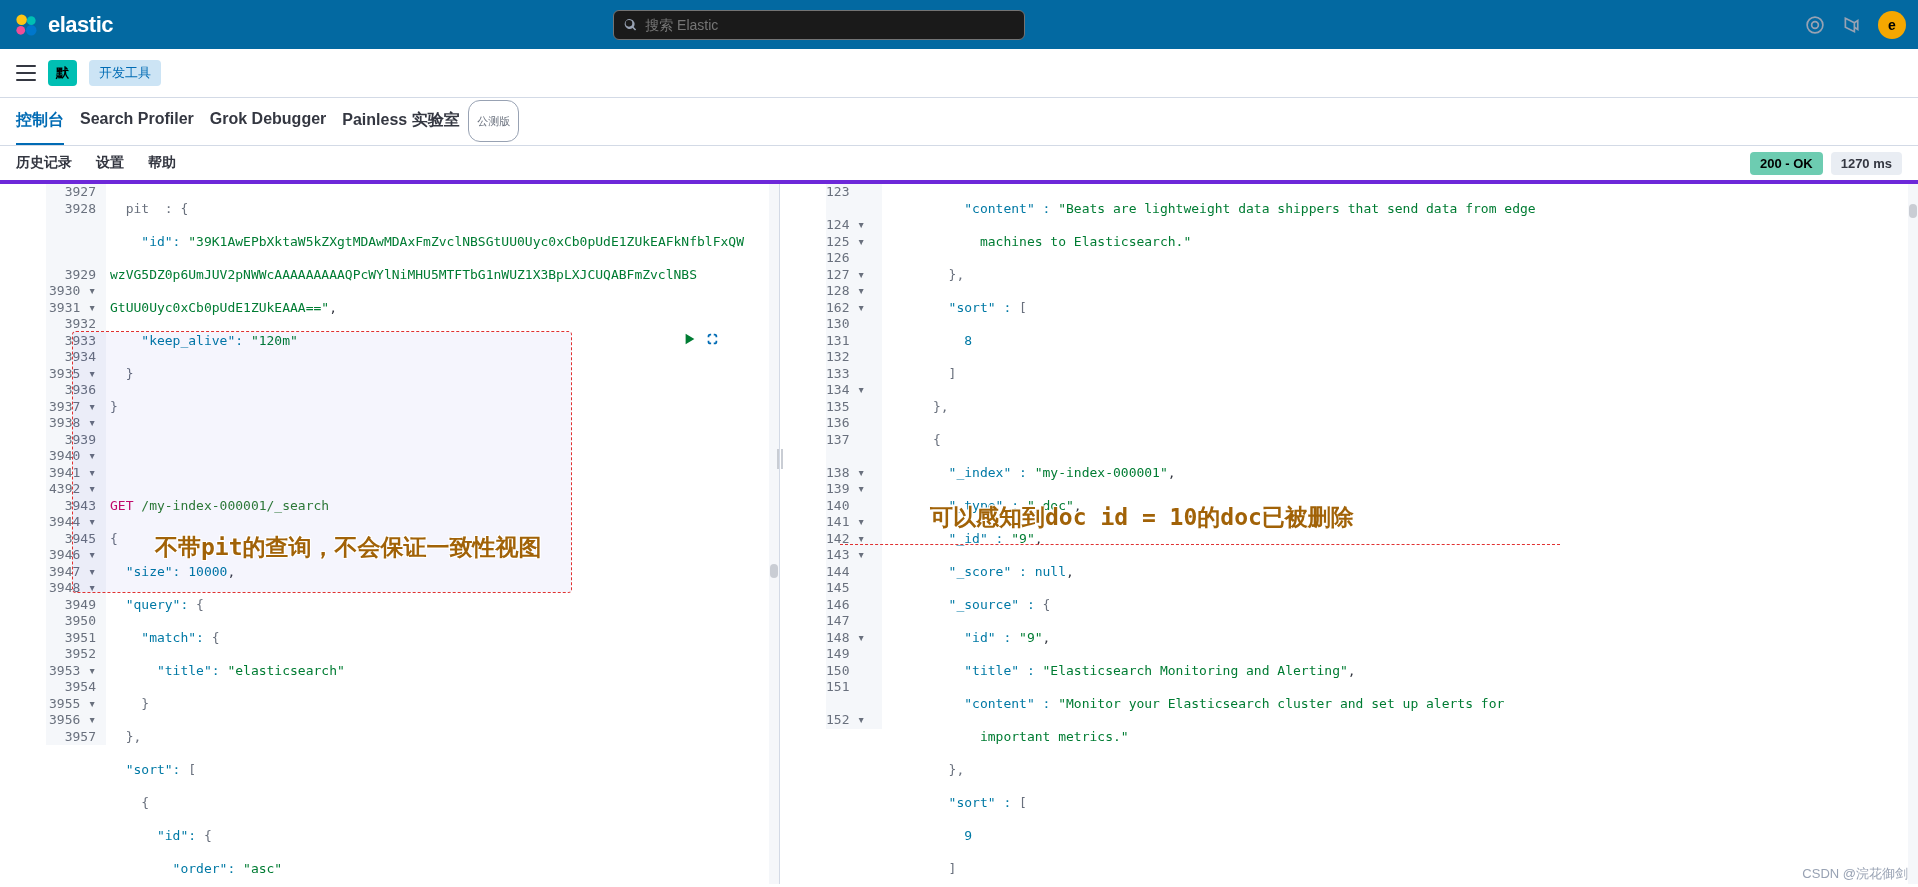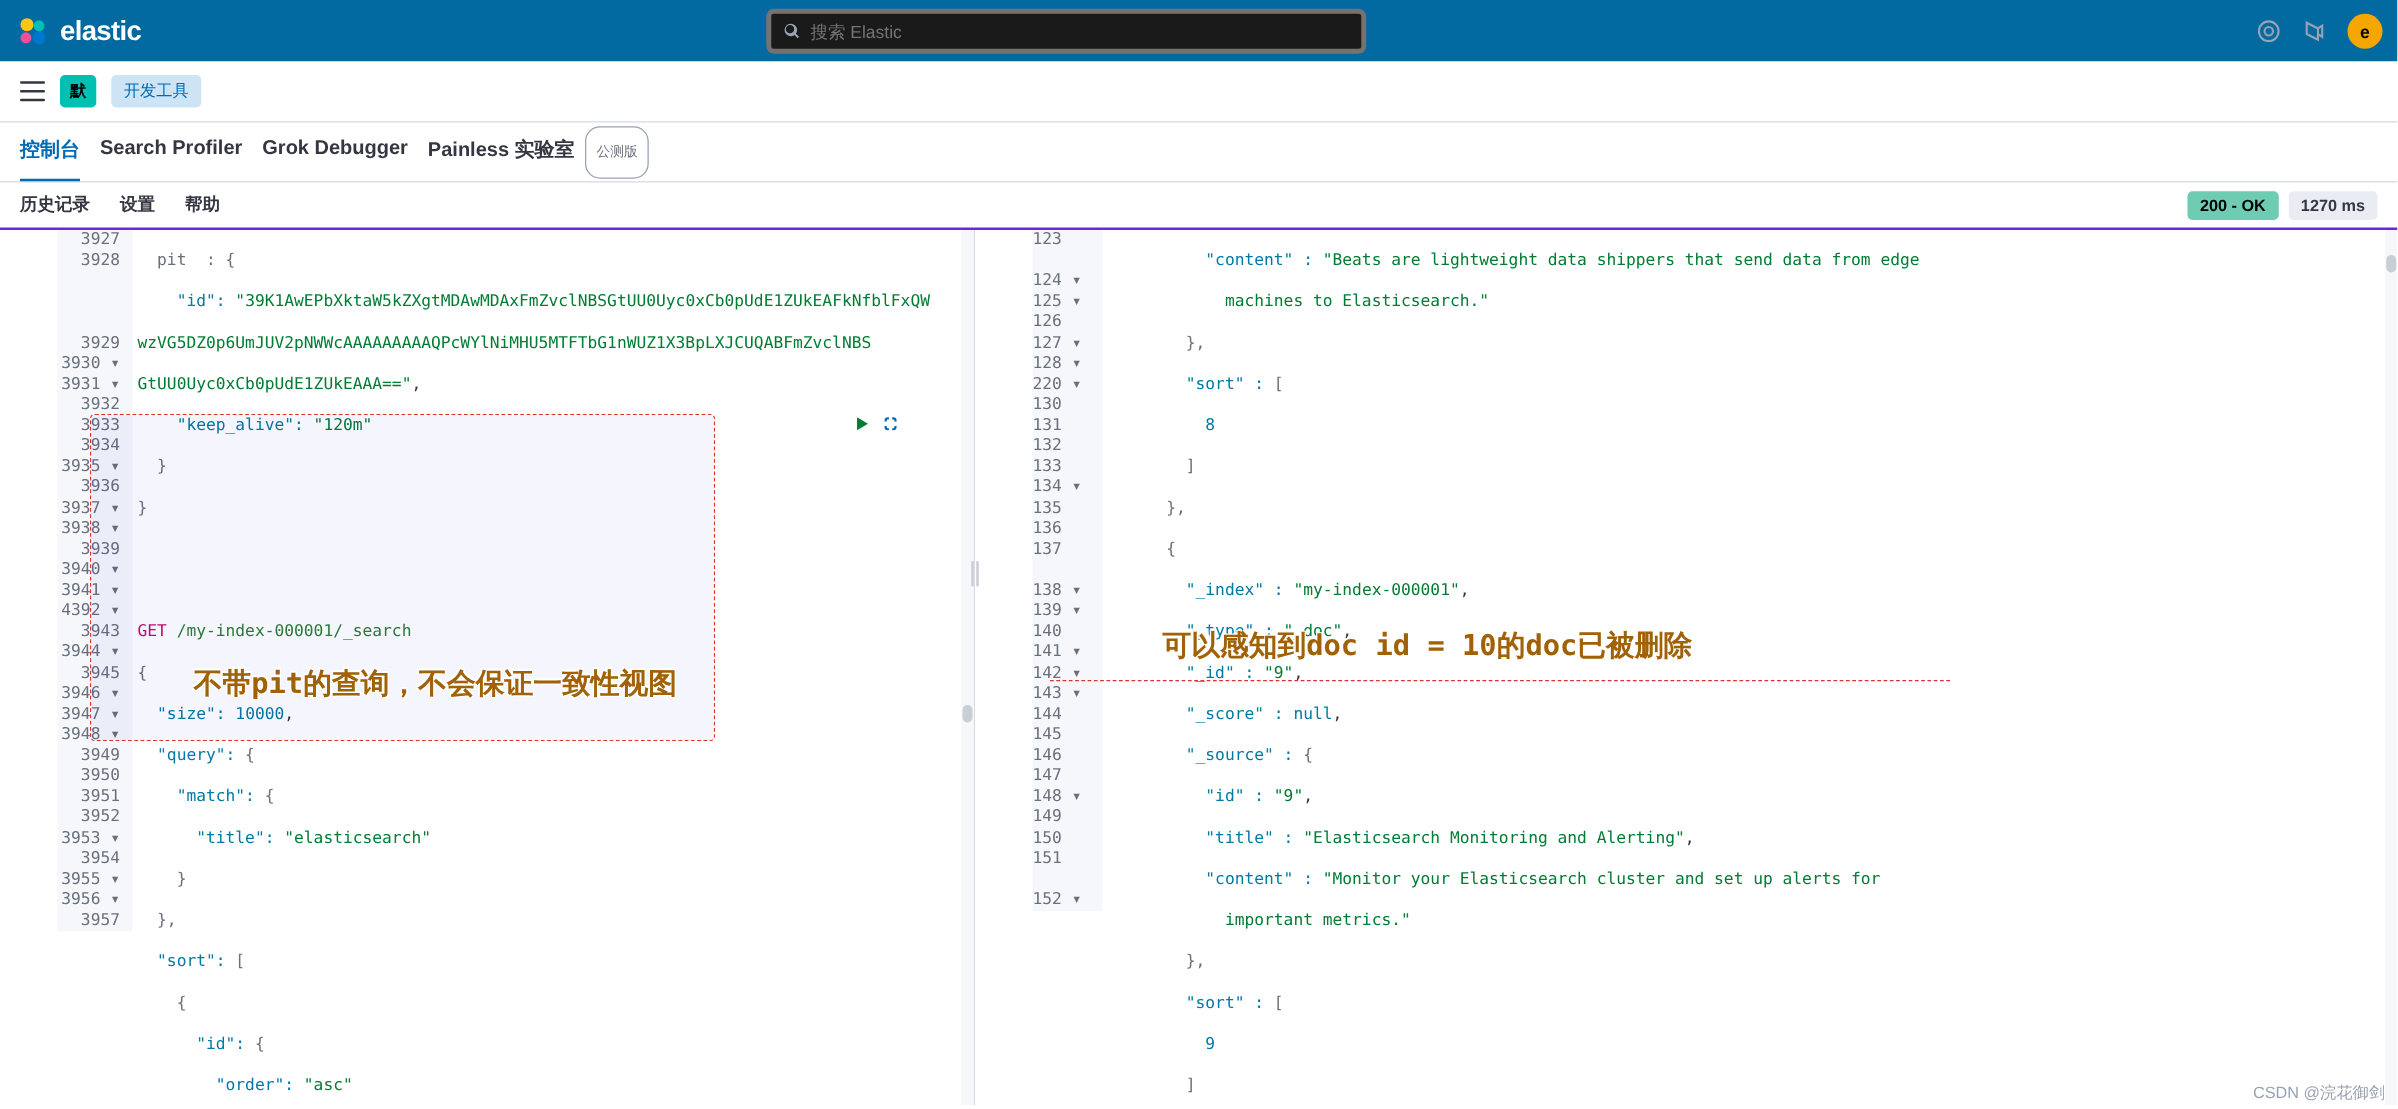--- a/index.html
+++ b/index.html
@@ -3,41 +3,41 @@
 <meta charset="utf-8">
 <style>
 * { box-sizing: border-box; margin: 0; padding: 0; }
 body { font-family: -apple-system, BlinkMacSystemFont, "Segoe UI", Helvetica, Arial, sans-serif; font-size: 14px; color: #343741; background: #fff; width: 1918px; overflow: hidden; }
 
 
 .header { background: #0369a1; height: 49px; display: flex; align-items: center; padding: 0 12px; color: #fff; }
 .logo-wrap { display: flex; align-items: center; gap: 8px; }
 .logo-icon { width: 28px; height: 28px; }
 .logo-text { font-size: 22px; font-weight: 700; color: #fff; letter-spacing: -0.5px; }
-.search-box { margin-left: 500px; display: flex; align-items: center; background: #1a1a1a; border: 4px solid #737373; border-radius: 6px; padding: 6px 10px; width: 480px; color: #98a2b3; gap: 8px; }
+.search-box { margin-left: 500px; display: flex; align-items: center; background: #1a1a1a; border: 1px solid #737373; border-radius: 6px; padding: 6px 10px; width: 412px; color: #98a2b3; gap: 8px; }
 .search-box input { background: transparent; border: none; color: #ccc; font-size: 14px; width: 100%; outline: none; }
 .header-right { margin-left: auto; display: flex; align-items: center; gap: 18px; }
 .hdr-icon { width: 18px; height: 18px; fill: #98a2b3; cursor: pointer; }
 .avatar { width: 28px; height: 28px; border-radius: 50%; background: #f5a700; color: #000; display: flex; align-items: center; justify-content: center; font-weight: 600; font-size: 14px; }
 
 
 .toolbar { height: 49px; border-bottom: 1px solid #d3dae6; display: flex; align-items: center; padding: 0 16px; gap: 12px; }
 .hamburger { width: 20px; height: 16px; display: flex; flex-direction: column; justify-content: space-between; cursor: pointer; }
 .hamburger span { height: 2px; background: #343741; border-radius: 1px; }
 .badge-green { background: #00bfb3; color: #000; padding: 4px 8px; border-radius: 4px; font-size: 13px; font-weight: 600; }
 .badge-blue { background: #cce4f5; color: #006bb4; padding: 4px 10px; border-radius: 4px; font-size: 13px; }
 
 
 .tabs { display: flex; align-items: flex-start; gap: 16px; padding: 0 16px; border-bottom: 1px solid #d3dae6; height: 48px; }
 .tab { font-size: 16px; font-weight: 700; color: #343741; padding: 12px 0; cursor: pointer; }
 .tab.active { color: #006bb4; border-bottom: 2px solid #006bb4; }
 .beta-pill { border: 1px solid #98a2b3; border-radius: 12px; padding: 14px 8px; font-size: 11px; color: #69707d; margin-left: 4px; font-weight: 400; }
 
 
-.subtab-row { height: 38px; display: flex; align-items: center; border-bottom: 2px solid #6d28d9; padding: 0 16px; gap: 24px; }
+.subtab-row { height: 38px; display: flex; align-items: center; border-bottom: 4px solid #6d28d9; padding: 0 16px; gap: 24px; }
 .subtab { font-size: 14px; font-weight: 700; color: #343741; cursor: pointer; }
 .status-right { margin-left: auto; display: flex; gap: 8px; align-items: center; }
 .status-ok { background: #6dccb1; color: #000; padding: 4px 10px; border-radius: 4px; font-size: 13px; font-weight: 600; }
 .status-time { background: #e9edf3; color: #343741; padding: 4px 10px; border-radius: 4px; font-size: 13px; font-weight: 600; }
 
 
 .split { display: flex; height: 700px; position: relative; }
 .pane { position: relative; overflow: hidden; font-family: "Menlo", "Consolas", monospace; font-size: 13px; line-height: 16.5px; padding-left: 46px; }
 .pane-left { width: 780px; border-right: 1px solid #d3dae6; }
 .pane-right { flex: 1; position: relative; }
@@ -243,21 +243,21 @@
 
   <div class="pane pane-right">
     <div class="gutter-r" id="gutter-right">
         <div class="ln">123</div>
         <div class="ln"></div>
         <div class="ln">124 ▾</div>
         <div class="ln">125 ▾</div>
         <div class="ln">126</div>
         <div class="ln">127 ▾</div>
         <div class="ln">128 ▾</div>
-        <div class="ln">220 ▾</div>
+        <div class="ln">162 ▾</div>
         <div class="ln">130</div>
         <div class="ln">131</div>
         <div class="ln">132</div>
         <div class="ln">133</div>
         <div class="ln">134 ▾</div>
         <div class="ln">135</div>
         <div class="ln">136</div>
         <div class="ln">137</div>
         <div class="ln"></div>
         <div class="ln">138 ▾</div>

